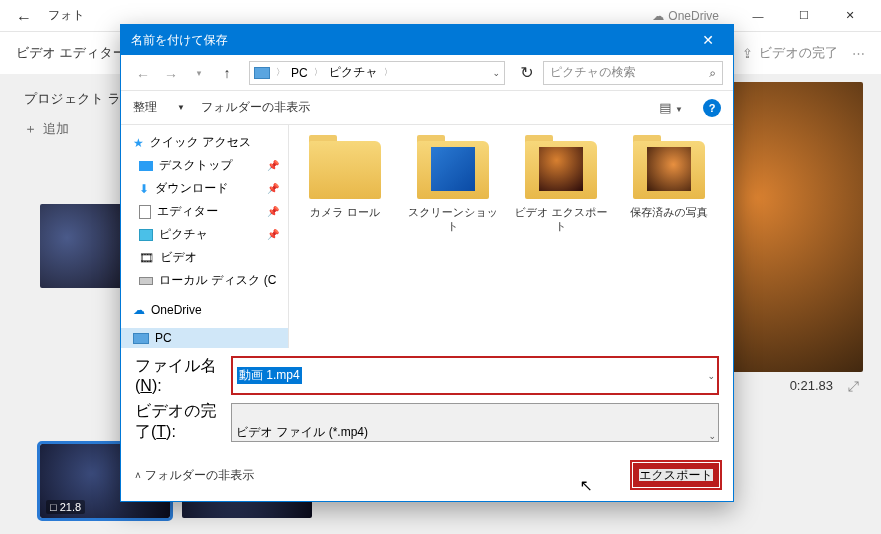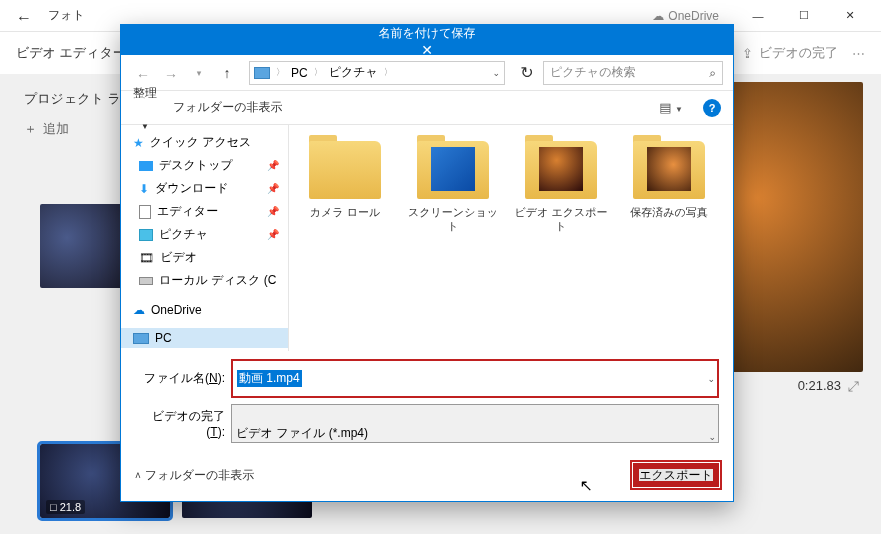--- a/index.html
+++ b/index.html
@@ -14,44 +14,44 @@
 .bg-titlebar .winbtn { width: 46px; height: 32px; display: flex; align-items: center; justify-content: center; color: #333; font-size: 11px; }
 .bg-toolbar { height: 42px; display: flex; align-items: center; padding: 0 16px; font-size: 13px; color: #333; background: #fff; }
 .bg-toolbar .crumb { display: flex; align-items: center; gap: 8px; }
 .bg-toolbar .spacer { flex: 1; }
 .bg-toolbar .finish { display: flex; align-items: center; gap: 6px; color: #888; }
 .bg-body { padding: 16px 24px; }
 .bg-label { font-size: 13px; color: #333; margin-bottom: 12px; }
 .bg-add { font-size: 13px; color: #666; display: flex; align-items: center; gap: 6px; }
 .bg-thumb1 { position: absolute; left: 40px; top: 204px; width: 90px; height: 84px; background: radial-gradient(circle at 30% 40%, #4a5a8a, #1a1a2a); border-radius: 2px; }
 .bg-preview { position: absolute; right: 18px; top: 82px; width: 265px; height: 290px; background: radial-gradient(circle at 60% 40%, #d88030, #2a1a0a); border-radius: 2px; }
-.bg-time { position: absolute; right: 40px; top: 378px; color: #333; font-size: 13px; }
+.bg-time { position: absolute; right: 48px; top: 378px; color: #333; font-size: 13px; }
 .bg-expand { position: absolute; right: 22px; top: 378px; color: #888; font-size: 14px; }
 .bg-timeline { position: absolute; left: 40px; bottom: 16px; display: flex; gap: 12px; }
 .bg-clip { width: 130px; height: 74px; background: radial-gradient(circle at 40% 40%, #3a4a7a, #0a0a1a); border-radius: 2px; position: relative; }
 .bg-clip.active { outline: 3px solid #2a7ad4; }
 .bg-clip .dur { position: absolute; left: 6px; bottom: 4px; color: #fff; font-size: 11px; background: rgba(0,0,0,.4); padding: 1px 4px; border-radius: 2px; }
 
 
 .dialog { position: absolute; left: 120px; top: 24px; width: 614px; height: 478px; background: #fff; border: 1px solid #0078d7; box-shadow: 0 8px 24px rgba(0,0,0,.35); display: flex; flex-direction: column; }
-.dlg-title { height: 30px; background: #0078d7; color: #fff; display: flex; align-items: center; padding: 0 10px; font-size: 12px; flex-direction: column; }
+.dlg-title { height: 30px; background: #0078d7; color: #fff; display: flex; align-items: center; padding: 0 10px; font-size: 12px; }
 .dlg-title .t { flex: 1; }
 .dlg-title .close { width: 30px; text-align: center; font-size: 14px; }
 
 .dlg-nav { height: 36px; display: flex; align-items: center; padding: 0 10px; gap: 4px; border-bottom: 1px solid #e5e5e5; }
 .dlg-nav .navbtn { width: 24px; height: 24px; display: flex; align-items: center; justify-content: center; color: #999; font-size: 14px; }
 .dlg-nav .navbtn.enabled { color: #333; }
 .dlg-nav .path { flex: 1; height: 24px; border: 1px solid #ccc; display: flex; align-items: center; padding: 0 4px; font-size: 12px; gap: 6px; margin: 0 6px; }
 .dlg-nav .path .pcicon { width: 16px; height: 12px; background: #5aa5e0; border: 1px solid #3a85c0; }
 .dlg-nav .path .sep { color: #888; font-size: 9px; }
 .dlg-nav .refresh { width: 24px; text-align: center; color: #333; }
 .dlg-nav .search { width: 180px; height: 24px; border: 1px solid #ccc; display: flex; align-items: center; padding: 0 6px; font-size: 12px; color: #888; justify-content: space-between; }
 
 .dlg-toolbar { height: 34px; display: flex; align-items: center; padding: 0 12px; gap: 16px; font-size: 12px; border-bottom: 1px solid #e5e5e5; }
-.dlg-toolbar .menu { color: #333; display: flex; align-items: center; gap: 20px; flex-direction: column; }
+.dlg-toolbar .menu { color: #333; display: flex; align-items: center; gap: 20px; }
 .dlg-toolbar .sp { flex: 1; }
 .dlg-toolbar .iconbtn { color: #555; font-size: 13px; padding: 0 4px; }
 .dlg-toolbar .help { width: 18px; height: 18px; border-radius: 50%; background: #0078d7; color: #fff; display: flex; align-items: center; justify-content: center; font-size: 11px; font-weight: bold; }
 
 .dlg-body { flex: 1; display: flex; overflow: hidden; }
 .tree { width: 168px; border-right: 1px solid #e5e5e5; padding: 6px 0; font-size: 12px; overflow: hidden; }
 .tree-item { display: flex; align-items: center; gap: 6px; padding: 3px 8px 3px 18px; white-space: nowrap; }
 .tree-item.l1 { padding-left: 12px; }
 .tree-item.sel { background: #d0e7f8; }
 .tree-item .pin { color: #999; font-size: 10px; margin-left: auto; }
@@ -70,21 +70,21 @@
 .folder .ficon .back { position: absolute; inset: 0; background: linear-gradient(#f7d77a, #e8b84a); border-radius: 2px 6px 2px 2px; }
 .folder .ficon .tab { position: absolute; left: 0; top: -6px; width: 28px; height: 10px; background: #f0ca6a; border-radius: 2px 2px 0 0; }
 .folder .ficon .thumb { position: absolute; left: 14px; top: 6px; width: 44px; height: 44px; }
 .folder .flabel { font-size: 11px; color: #333; line-height: 1.3; }
 .thumb.t2 { background: linear-gradient(135deg, #2a7ad4, #0a4aa4); }
 .thumb.t3 { background: radial-gradient(circle at 40% 30%, #d88030, #2a0a0a); }
 .thumb.t4 { background: radial-gradient(circle at 60% 40%, #e89040, #3a1a0a); }
 
 .dlg-fields { padding: 8px 14px 4px; }
 .field-row { display: flex; align-items: center; margin-bottom: 6px; }
-.field-row label { width: 96px; text-align: right; font-size: 12px; padding-right: 6px; }
+.field-row label { width: 96px; text-align: left; font-size: 16px; padding-right: 6px; }
 .field-row label u { text-decoration: underline; }
 .combo { flex: 1; height: 39px; border: 1px solid #999; background: #fff; display: flex; align-items: center; padding: 0 4px; font-size: 12px; position: relative; }
 .combo .dd { position: absolute; right: 2px; color: #555; font-size: 9px; }
 .combo.hl { border: 2px solid #c02020; }
 .combo.hl .val { background: #0078d7; color: #fff; padding: 0 2px; }
 .combo.gray { background: #f0f0f0; align-items: flex-end; }
 
 .dlg-footer { display: flex; align-items: center; padding: 10px 14px 14px; gap: 10px; }
 .dlg-footer .hide { font-size: 12px; color: #333; display: flex; align-items: center; gap: 4px; }
 .dlg-footer .sp { flex: 1; }

